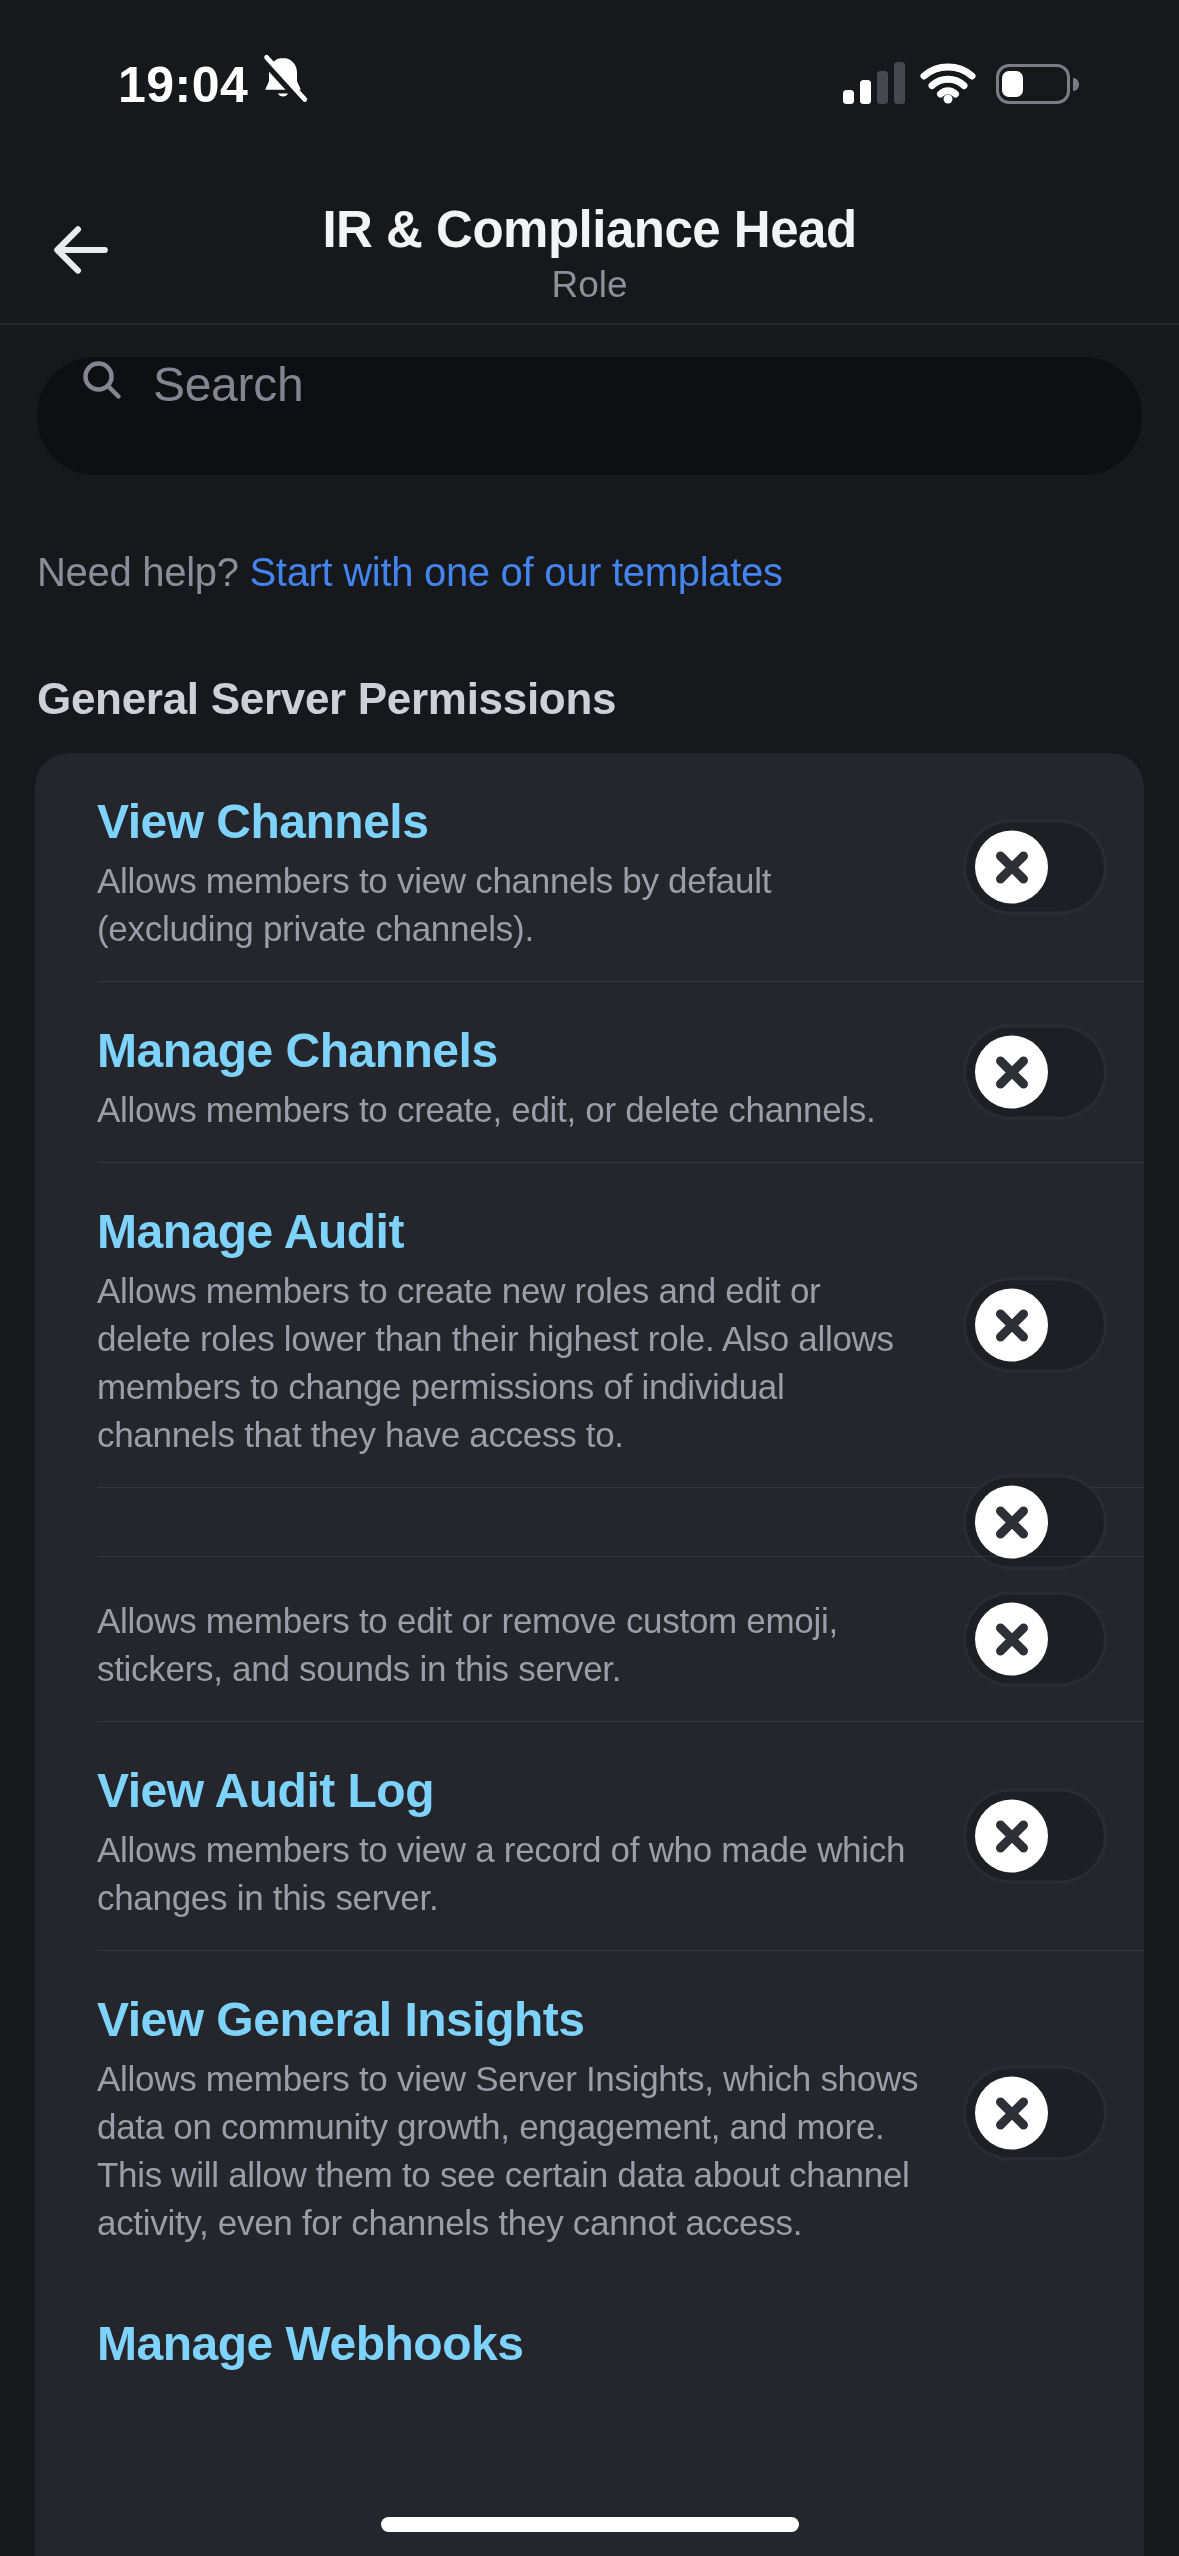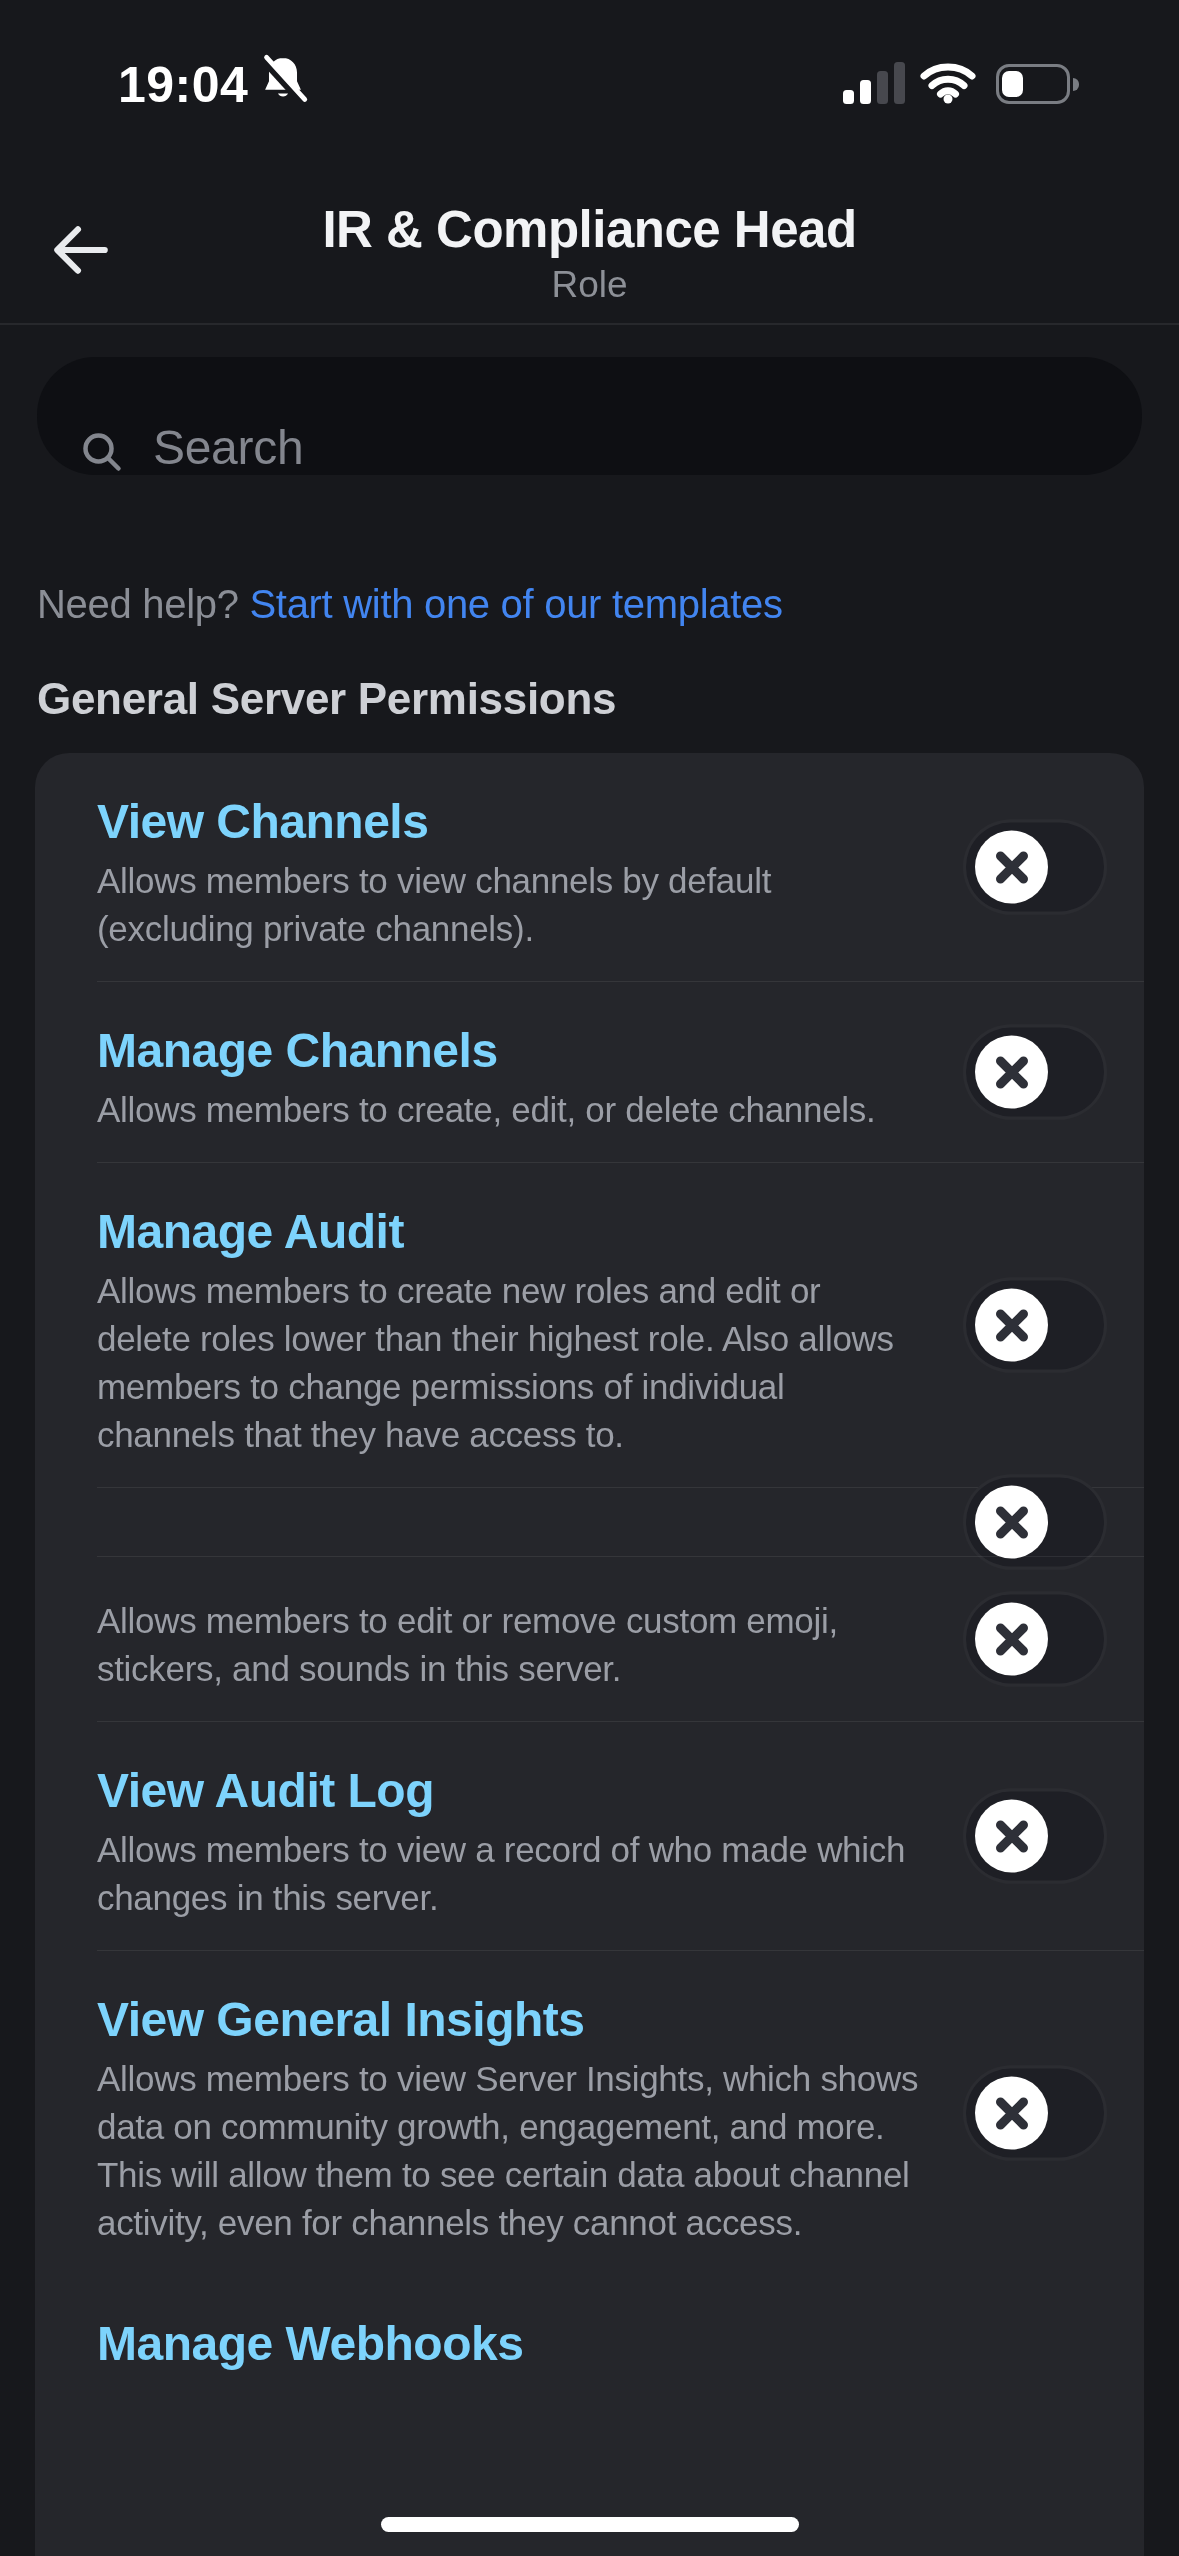--- a/index.html
+++ b/index.html
@@ -50,29 +50,29 @@
   }
   .header-subtitle{
     position:absolute;left:0;top:252px;width:100%;text-align:center;
     font-size:37px;font-weight:400;color:#8d9097;
   }
 
   
   .search-bar{
     position:absolute;left:37px;top:357px;width:1105px;height:118px;
     background:#0e0f13;border-radius:58px;
-    display:flex;align-items:flex-end;box-sizing:border-box;cursor:text;
+    display:flex;align-items:flex-start;box-sizing:border-box;cursor:text;
   }
   .search-icon{margin-left:42px;width:46px;height:46px;flex:0 0 auto;}
   .search-placeholder{margin-left:28px;font-size:48px;color:#83868e;letter-spacing:-0.3px;}
 
   
   .help-line{
     position:absolute;left:37px;top:546px;
-    font-size:40px;letter-spacing:-0.3px;color:#8b8e96;line-height:52px;margin-top:32px;
+    font-size:40px;letter-spacing:-0.3px;color:#8b8e96;line-height:52px;
   }
   .help-link{color:#4285f0;cursor:pointer;}
 
   
   .section-title{
     position:absolute;left:37px;top:674px;
     font-size:44px;font-weight:600;color:#ced0d5;letter-spacing:-0.3px;
   }
 
   

